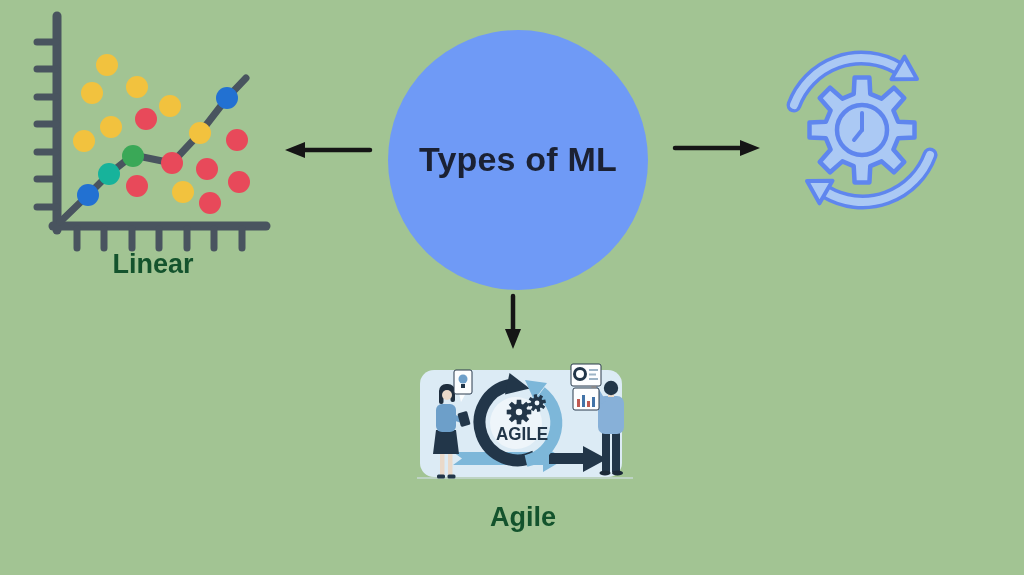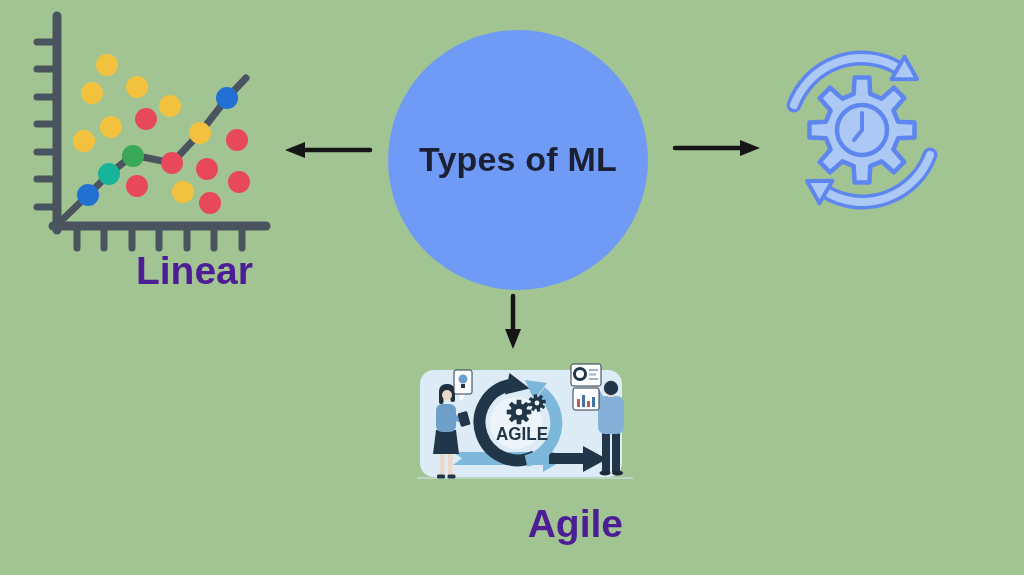--- a/index.html
+++ b/index.html
@@ -10,22 +10,22 @@
   .abs{position:absolute;}
   .node-circle{
     position:absolute;left:388px;top:30px;width:260px;height:260px;
     border-radius:50%;background:#6f9af6;
     display:flex;align-items:center;justify-content:center;text-align:center;
   }
   .node-title{
     font-weight:bold;font-size:34px;line-height:1.28;color:#1b2133;letter-spacing:.2px;
   }
   .branch-label{
-    position:absolute;width:200px;text-align:right;
-    font-weight:bold;font-size:39px;color:#4c1d95;
+    position:absolute;width:200px;text-align:center;
+    font-weight:bold;font-size:27px;color:#14532d;
   }
   #linear-label{left:53px;top:249px;}
   #iterative-label{left:767px;top:232px;}
   #agile-label{left:423px;top:502px;}
   #linear-svg{left:14px;top:4px;}
   #iterative-svg{left:775px;top:38px;}
   #agile-svg{left:415px;top:362px;}
   #arrows-svg{left:0;top:0;pointer-events:none;}
   .iter-outline{stroke:#5f86ee;fill:none;stroke-linecap:round;}
   .iter-fillstroke{stroke:#abc9f4;fill:none;stroke-linecap:round;}

